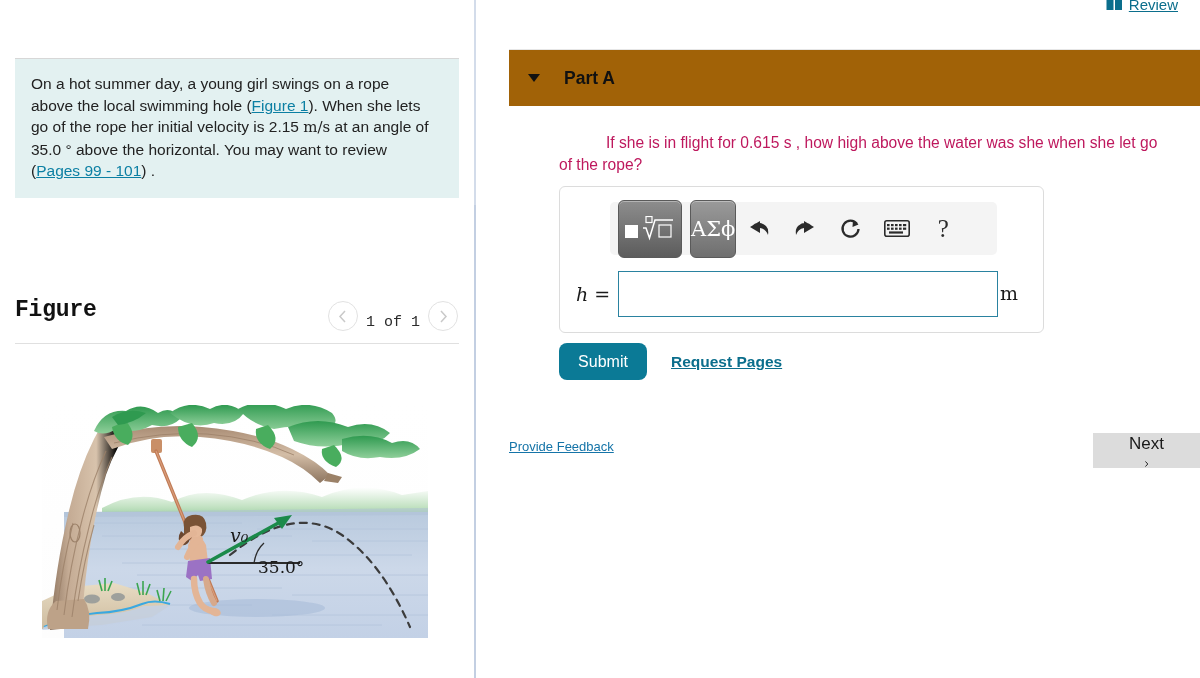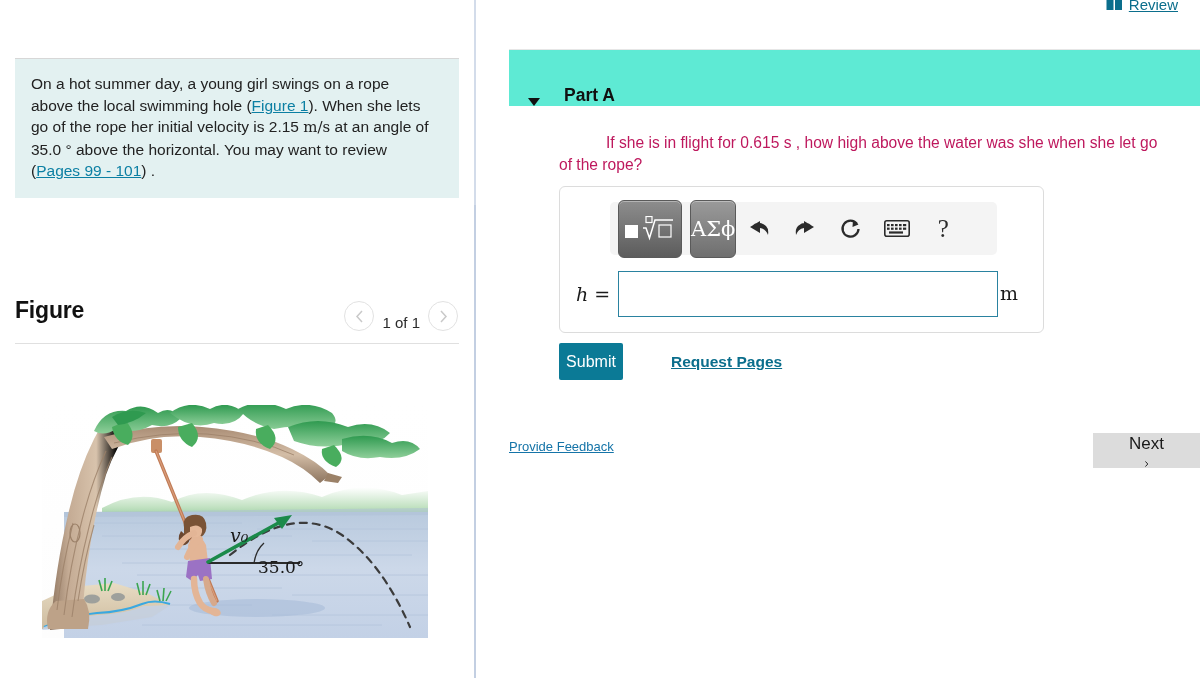--- a/index.html
+++ b/index.html
@@ -29,20 +29,21 @@
     line-height: 21.5px;
     color: #222;
   }
   #problem-statement a { color: #0b7fa3; text-decoration: underline; }
   .mathunit { font-family: "DejaVu Serif", serif; font-size: 15px; }
 
   #figure-header {
     position: absolute; left: 15px; top: 297px;
     width: 444px; height: 47px;
     border-bottom: 1px solid #e0e0e0;
+    font-family: Liberation Mono, monospace;
   }
   #figure-title {
     position: absolute; left: 0; top: 0;
     font-size: 23px; font-weight: bold; color: #111;
     letter-spacing: -0.2px;
   }
   #fig-pager {
     position: absolute; right: 1px; top: 4px;
     display: flex; align-items: flex-end; gap: 8px;
   }
@@ -80,23 +81,23 @@
   #review-link {
     position: absolute; right: 22px; top: -8px;
     display: flex; align-items: center; gap: 6px;
     color: #0b6e8c; font-size: 15px;
   }
   #review-link span.lbl { text-decoration: underline; }
 
   #part-header {
     position: absolute; left: 33px; top: 45px;
     width: 691px; height: 57px;
-    background: #5eead4;
+    background: #a16207;
     border-top: 1px solid #e6e6e6;
-    display: flex; align-items: flex-end;
+    display: flex; align-items: center;
   }
   #part-caret {
     margin-left: 19px;
     width: 0; height: 0;
     border-left: 6.5px solid transparent;
     border-right: 6.5px solid transparent;
     border-top: 8px solid #111;
     cursor: pointer;
   }
   #part-title {
@@ -164,23 +165,23 @@
     font-family: "DejaVu Serif", serif;
   }
 
   #unit-label {
     position: absolute; left: 1000px; top: 278px;
     font-family: "DejaVu Serif", serif; font-size: 19px; color: #1a1a1a;
   }
 
   #submit-btn {
     position: absolute; left: 83px; top: 339px;
-    width: 64px; height: 37px;
+    width: 88px; height: 37px;
     background: #0b7a96; color: #fff;
-    border: none; border-radius: 2px;
+    border: none; border-radius: 8px;
     font-size: 16px; font-family: "Liberation Sans", sans-serif;
     cursor: pointer;
     text-align: center;
   }
   #request-answer {
     position: absolute; left: 195px; top: 349px;
     color: #0b6e8c; font-size: 15.5px;
     text-decoration: underline; font-weight: bold;
     cursor: pointer;
   }

